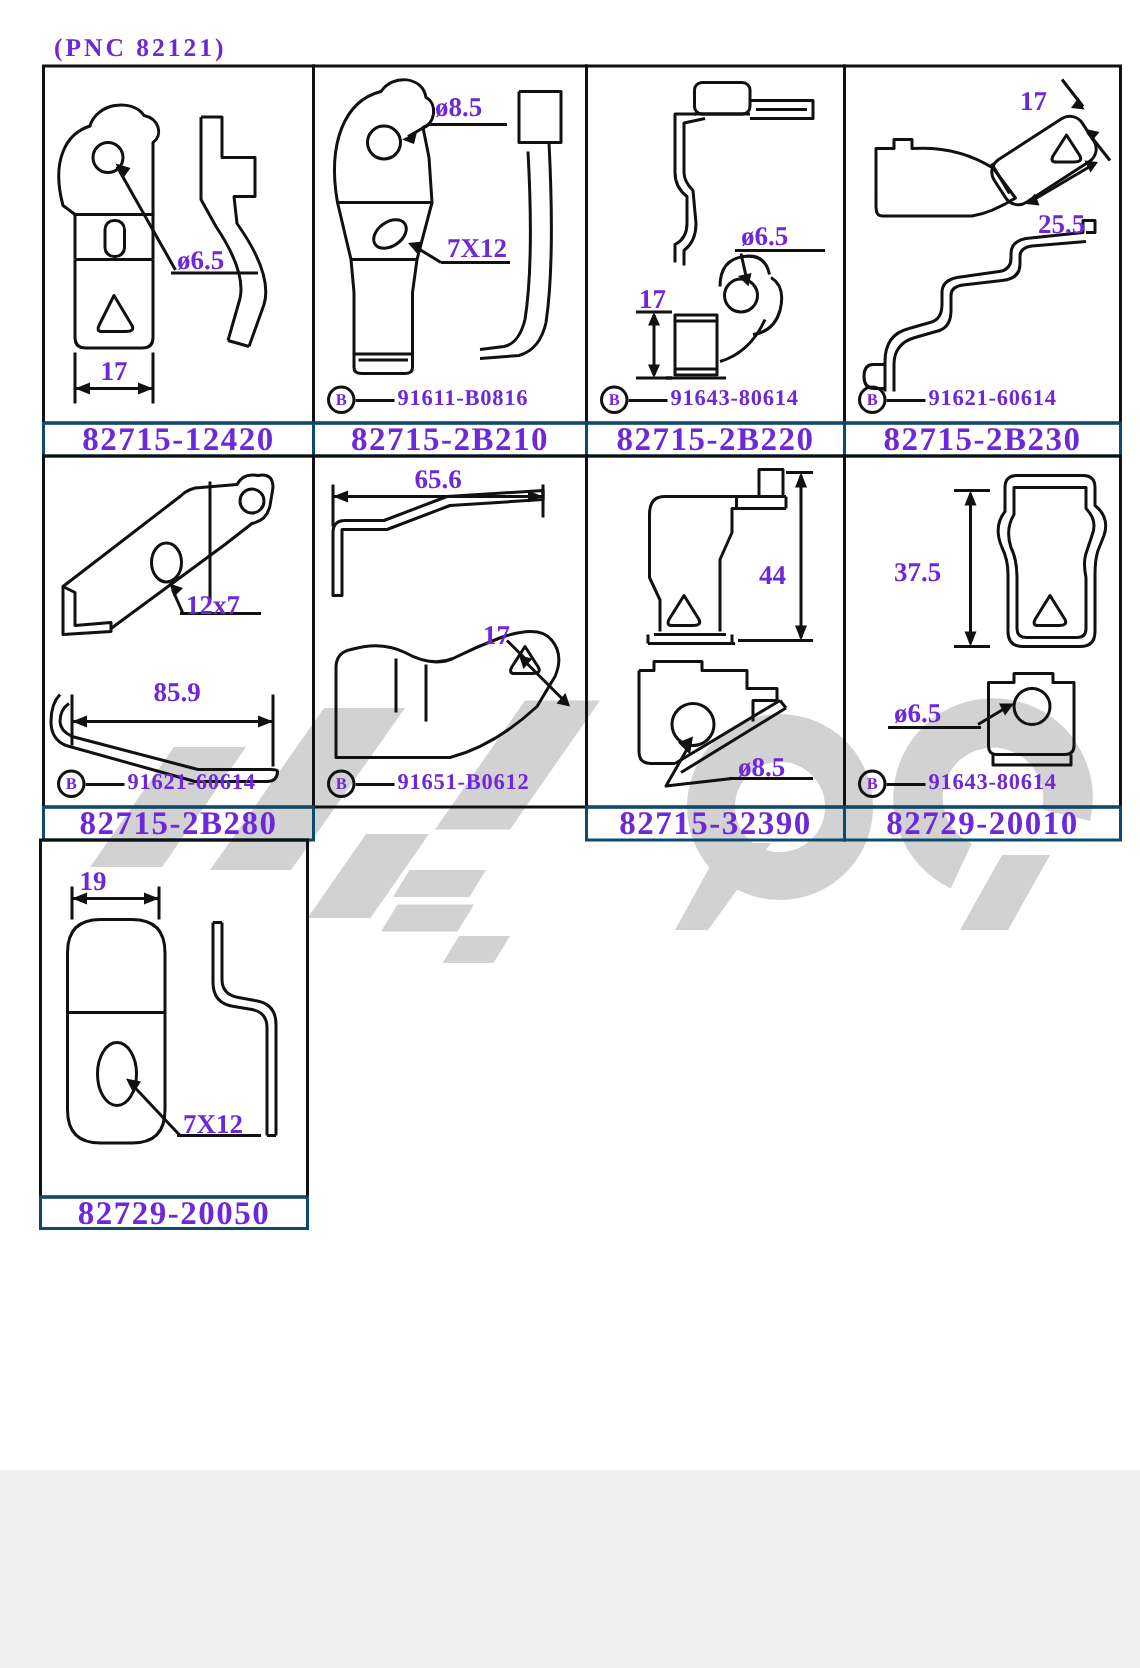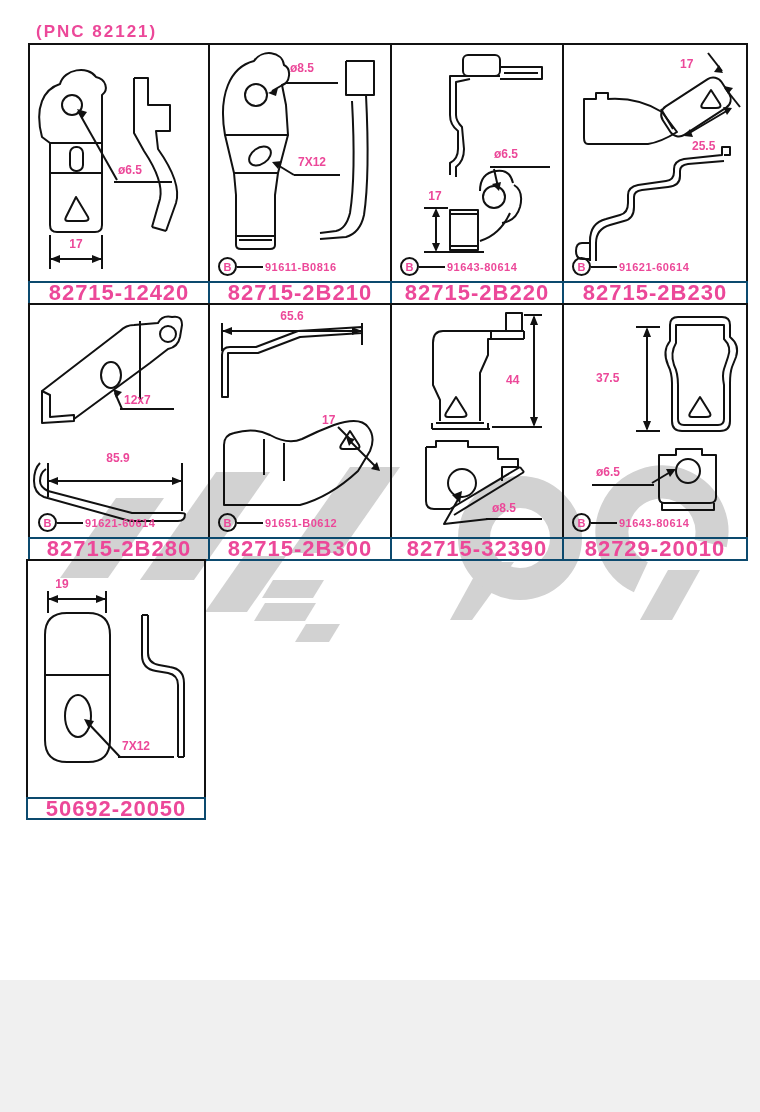--- a/index.html
+++ b/index.html
@@ -1,28 +1,28 @@
 <!DOCTYPE html>
 <html><head>
 <meta charset="utf-8">
 <style>
   html,body{margin:0;padding:0;background:#f0f0f0;}
   #page{position:relative;width:760px;height:980px;background:#ffffff;overflow:hidden;
-        font-family:Liberation Sans, sans-serif;color:#ec4899;}
+        font-family:Liberation Serif, serif;color:#6d28d9;}
   .cell{position:absolute;box-sizing:border-box;border:2px solid #111;background:transparent;z-index:2;}
   .band{position:absolute;box-sizing:border-box;border:2px solid #0c4a6e;background:transparent;z-index:2;
         display:flex;align-items:center;justify-content:center;font-weight:bold;font-size:22px;letter-spacing:1px;}
   .cell svg{position:absolute;left:0;top:0;}
-  .dim{position:absolute;font-weight:bold;font-size:12px;white-space:nowrap;z-index:3;}
+  .dim{position:absolute;font-weight:bold;font-size:18px;white-space:nowrap;z-index:3;}
   .dim.ctr{text-align:center;}
   .bolt-row{position:absolute;left:8px;bottom:5px;display:flex;align-items:center;z-index:3;}
   .bolt-circle{width:15px;height:15px;border:2px solid #111;border-radius:50%;
         display:flex;align-items:center;justify-content:center;font-size:11px;font-weight:bold;flex:0 0 auto;}
   .bolt-line{width:26px;height:0;border-top:2px solid #111;flex:0 0 auto;}
-  .bolt-num{font-size:11px;font-weight:bold;letter-spacing:0.5px;margin-left:2px;white-space:nowrap;}
+  .bolt-num{font-size:15px;font-weight:bold;letter-spacing:0.5px;margin-left:2px;white-space:nowrap;}
   #pnc-title{position:absolute;left:36px;top:22px;font-size:17px;font-weight:bold;letter-spacing:2px;z-index:2;}
   #doc-number{position:absolute;right:14px;top:1076px;font-size:10px;font-weight:bold;letter-spacing:1px;z-index:2;}
   #wm{position:absolute;left:0;top:430px;z-index:1;}
   path,circle,rect,ellipse,line,polyline{vector-effect:non-scaling-stroke;}
 </style>
 </head>
 <body>
 
 <div id="page">
 
@@ -267,23 +267,20 @@
     <div class="bolt-row">
       <span class="bolt-circle">B</span>
         <span class="bolt-line"></span>
         <span class="bolt-num">91643-80614</span>
     </div>
   </div>
 
   <div class="band" style="left:28px;top:537px;width:182px;height:24px;">
       <span>82715-2B280</span>
     </div>
-  <div class="band" style="left:208px;top:537px;width:184px;height:24px;">
-      <span>82715-2B300</span>
-    </div>
   <div class="band" style="left:390px;top:537px;width:174px;height:24px;">
       <span>82715-32390</span>
     </div>
   <div class="band" style="left:562px;top:537px;width:186px;height:24px;">
       <span>82729-20010</span>
     </div>
 
   <div class="cell" style="left:26px;top:559px;width:180px;height:240px;">
     <svg width="176" height="236" viewBox="0 0 176 236" fill="none" stroke="#111" stroke-width="2" stroke-linejoin="round">
       <line x1="20" y1="30" x2="20" y2="52"></line>
@@ -299,16 +296,16 @@
       <polygon points="56,158 66,160 61,168" fill="#111" stroke="none"></polygon>
       <path d="M114,54 L114,94 Q114,108 128,110 L140,112 Q150,114 150,124 L150,196"></path>
       <path d="M120,54 L120,92 Q120,102 131,104 L142,106 Q156,108 156,122 L156,196"></path>
       <path d="M114,54 L120,54 M150,196 L156,196"></path>
     </svg>
     <span class="dim ctr" style="left:16px;top:16px;width:36px;">19</span>
     <span class="dim" style="left:94px;top:178px;">7X12</span>
   </div>
 
   <div class="band" style="left:26px;top:797px;width:180px;height:23px;">
-      <span>50692-20050</span>
+      <span>82729-20050</span>
     </div>
 
 </div>
 
 </body></html>

